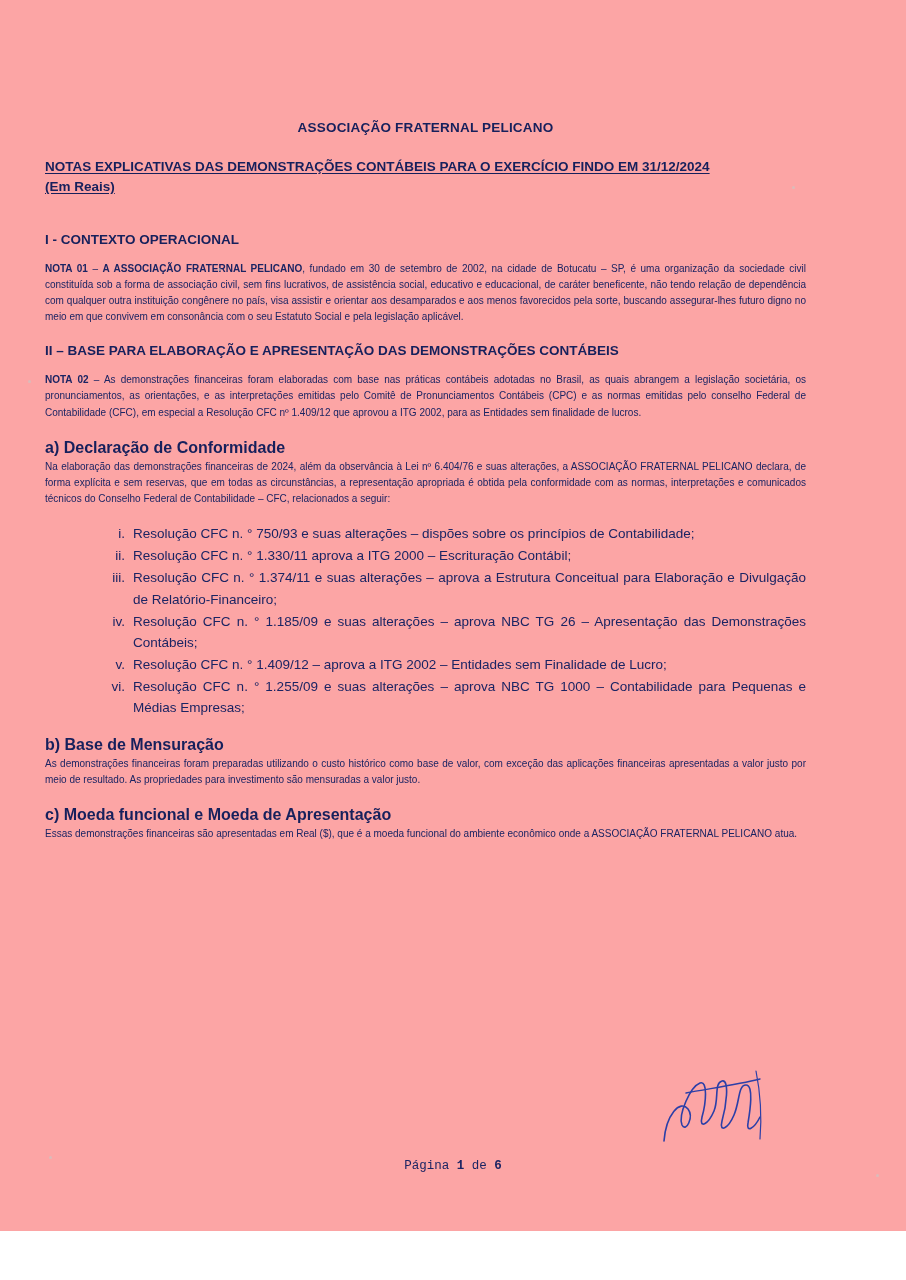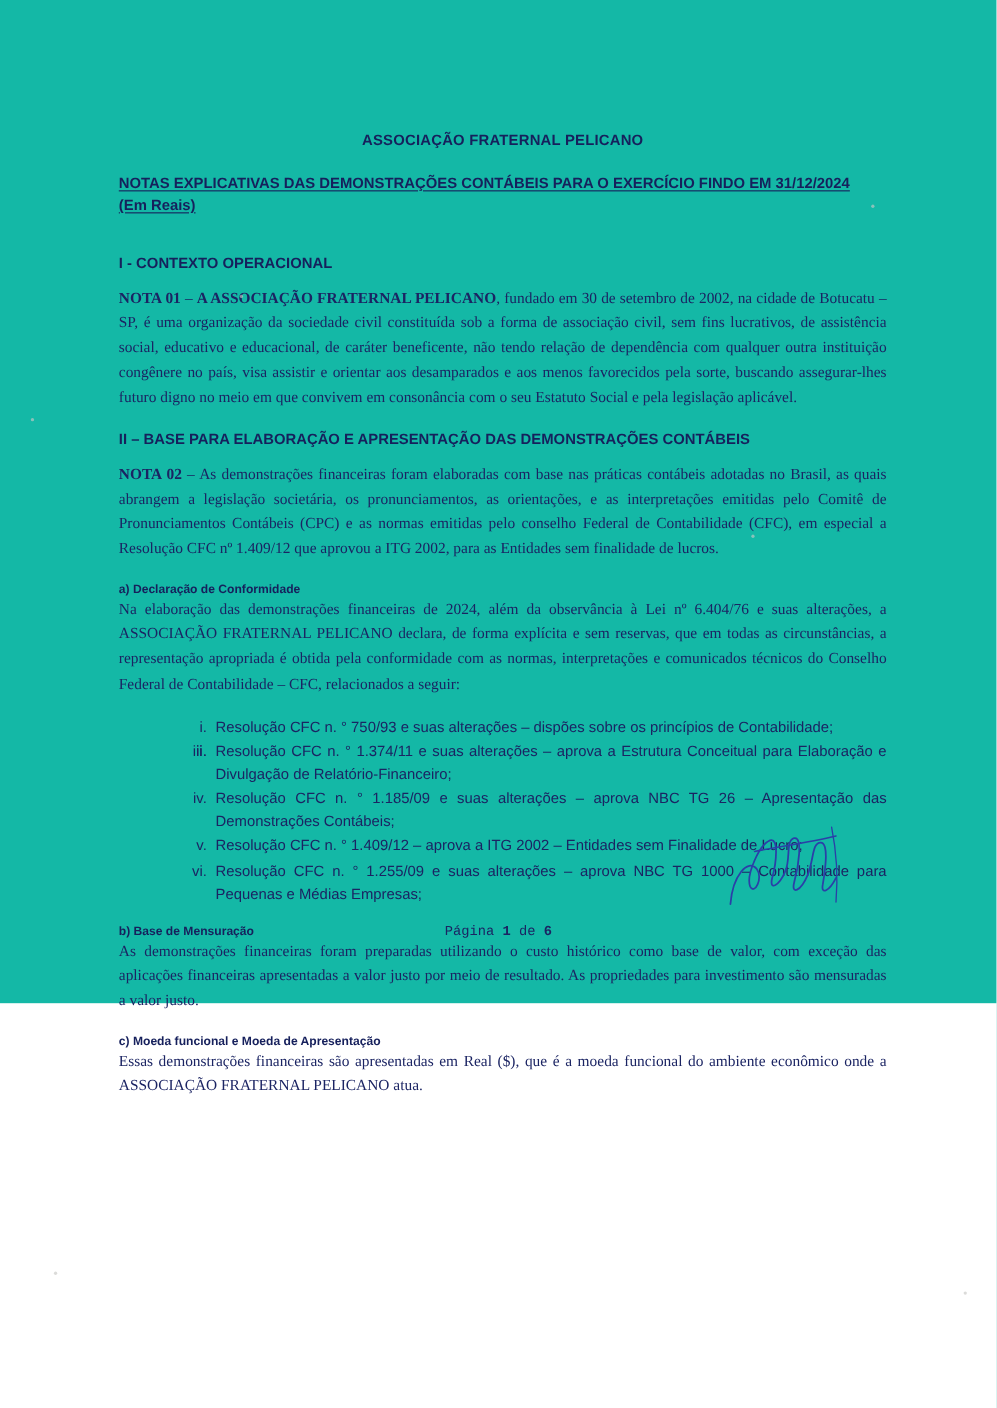--- a/index.html
+++ b/index.html
@@ -11,24 +11,24 @@
     width: 906px;
     height: 1280px;
     font-family: "Liberation Sans", sans-serif;
     color: #1a1f4e;
     position: relative;
     overflow: hidden;
   }
   .page {
     position: relative;
     width: 906px;
-    height: 912px;
-    background: #14b8a6;
+    height: 1231px;
+    background: #fca5a5;
     box-sizing: border-box;
-    padding: 120px 100px 40px 108px;
+    padding: 120px 100px 40px 45px;
   }
   
   .speckle {
     position: absolute;
     background: #c8c8c4;
     border-radius: 50%;
     opacity: 0.65;
   }
 
   .doc-title,
@@ -54,33 +54,32 @@
     text-underline-offset: 2px;
   }
 
   h2.section {
     font-size: 13.5px;
     font-weight: bold;
     color: #16205c;
     margin: 0 0 14px 0;
   }
   h3.subsection {
-    font-size: 11px;
+    font-size: 16px;
     font-weight: bold;
     color: #16205c;
     margin: 0 0 2px 0;
   }
 
   p.body {
-    font-size: 14px;
+    font-size: 10px;
     line-height: 1.62;
     text-align: justify;
     margin: 0 0 18px 0;
     color: #1b2463;
-    font-family: Liberation Serif, serif;
   }
   p.tight { margin-bottom: 16px; }
   b { font-weight: bold; }
 
   ol.roman {
     margin: 4px 0 18px 0;
     padding: 0 0 0 54px;
     list-style: none;
     counter-reset: none;
   }
@@ -152,21 +151,21 @@
 
   <p class="body">
     <b>NOTA 02</b><span> – As demonstrações financeiras foram elaboradas com base nas práticas contábeis adotadas no Brasil, as quais abrangem a legislação societária, os pronunciamentos, as orientações, e as interpretações emitidas pelo Comitê de Pronunciamentos Contábeis (CPC) e as normas emitidas pelo conselho Federal de Contabilidade (CFC), em especial a Resolução CFC nº 1.409/12 que aprovou a ITG 2002, para as Entidades sem finalidade de lucros.</span>
   </p>
 
   <h3 class="subsection">a) Declaração de Conformidade</h3>
   <p class="body tight">Na elaboração das demonstrações financeiras de 2024, além da observância à Lei nº 6.404/76 e suas alterações, a ASSOCIAÇÃO FRATERNAL PELICANO declara, de forma explícita e sem reservas, que em todas as circunstâncias, a representação apropriada é obtida pela conformidade com as normas, interpretações e comunicados técnicos do Conselho Federal de Contabilidade – CFC, relacionados a seguir:</p>
 
   <ol class="roman">
     <li><span class="marker">i.</span><span>Resolução CFC n. ° 750/93 e suas alterações – dispões sobre os princípios de Contabilidade;</span></li>
-    <li><span class="marker">ii.</span></li>
+    <li><span class="marker">ii.</span><span>Resolução CFC n. ° 1.330/11 aprova a ITG 2000 – Escrituração Contábil;</span></li>
     <li><span class="marker">iii.</span><span>Resolução CFC n. ° 1.374/11 e suas alterações – aprova a Estrutura Conceitual para Elaboração e Divulgação de Relatório-Financeiro;</span></li>
     <li><span class="marker">iv.</span><span>Resolução CFC n. ° 1.185/09 e suas alterações – aprova NBC TG 26 – Apresentação das Demonstrações Contábeis;</span></li>
     <li><span class="marker">v.</span><span>Resolução CFC n. ° 1.409/12 – aprova a ITG 2002 – Entidades sem Finalidade de Lucro;</span></li>
     <li><span class="marker">vi.</span><span>Resolução CFC n. ° 1.255/09 e suas alterações – aprova NBC TG 1000 – Contabilidade para Pequenas e Médias Empresas;</span></li>
   </ol>
 
   <h3 class="subsection">b) Base de Mensuração</h3>
   <p class="body">As demonstrações financeiras foram preparadas utilizando o custo histórico como base de valor, com exceção das aplicações financeiras apresentadas a valor justo por meio de resultado. As propriedades para investimento são mensuradas a valor justo.</p>
 
   <h3 class="subsection">c) Moeda funcional e Moeda de Apresentação</h3>

